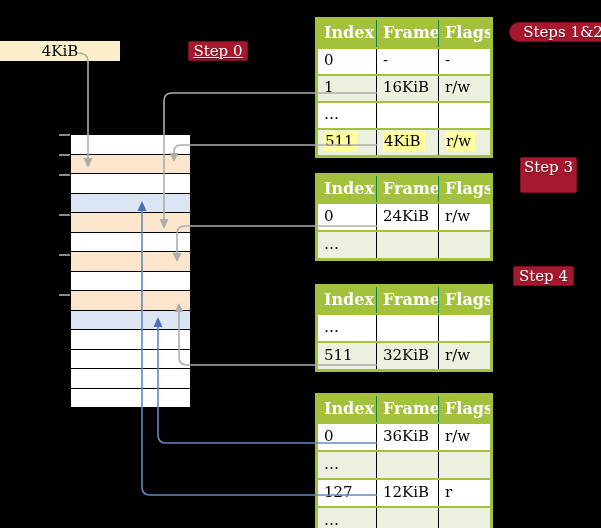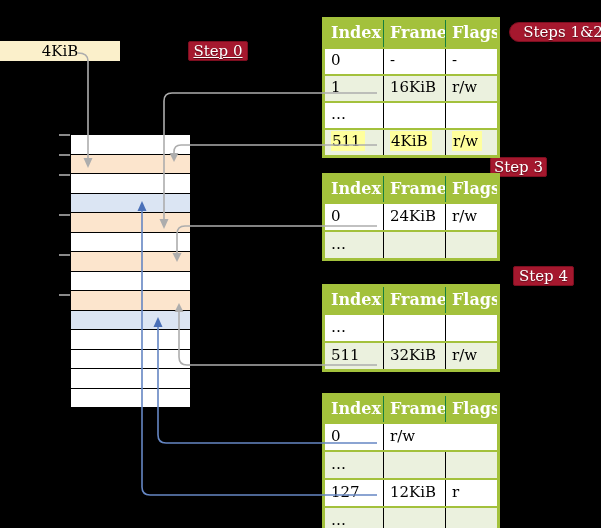--- a/index.html
+++ b/index.html
@@ -13,37 +13,37 @@
     background:#fbf0cb;color:#000;font-size:15px;line-height:20px;text-align:center;
   }
   
   .badge{
     position:absolute;background:#a5182e;border:1px solid #7d0e20;border-radius:2px;
     color:#fff;font-size:15px;text-align:center;box-sizing:border-box;
     text-shadow:0 1px 1px rgba(0,0,0,.45);
   }
   .badge.step0 {left:188px;top:41px;width:60px;height:20px;line-height:18px;text-decoration:underline;}
   .badge.steps12{left:509px;top:22px;width:108px;height:20px;line-height:18px;border-radius:10px;}
-  .badge.step3 {left:490px;top:157px;width:57px;height:20px;line-height:18px;}
+  .badge.step3 {left:520px;top:157px;width:57px;height:36px;line-height:18px;}
   .badge.step4 {left:513px;top:266px;width:61px;height:20px;line-height:18px;}
   
   .memcol{
     position:absolute;left:70px;top:134px;width:121px;box-sizing:border-box;
     border:1.5px solid #000;background:#fff;
   }
   .mcell{height:18.5px;border-bottom:1.5px solid #000;box-sizing:content-box;}
   .mcell:last-child{border-bottom:none;height:18px;}
   [data-fill="white"] {background:#ffffff;}
   [data-fill="orange"]{background:#fce5cd;}
   [data-fill="blue"]  {background:#dbe5f3;}
   
   .tick{position:absolute;left:59px;width:11px;height:2px;background:#8a8a8a;}
   
   .ptable{
-    position:absolute;left:322px;width:178px;box-sizing:border-box;
+    position:absolute;left:315px;width:178px;box-sizing:border-box;
     border:3px solid #a3c13c;background:#6d28d9;
   }
   .trow{display:flex;width:172px;}
   .trow + .trow{border-top:2px solid #a3c13c;}
   .thead .tc{background:#a3c13c;color:#fff;font-weight:bold;font-size:16px;}
   .tc{box-sizing:border-box;padding-left:6px;font-size:15px;color:#000;overflow:hidden;white-space:nowrap;}
   .tc1{width:58px;}
   .tc2{width:62px;border-left:1px solid #000;}
   .tc3{width:52px;border-left:1px solid #000;}
   .thead .tc2,.thead .tc3{border-left:1px solid #15803d;}
@@ -162,20 +162,21 @@
   </div>
 
   <div class="ptable t4">
     <div class="trow thead">
       <div class="tc tc1">Index</div>
       <div class="tc tc2">Frame</div>
       <div class="tc tc3">Flags</div>
     </div>
     <div class="trow rw">
       <div class="tc tc1">0</div>
+      <div class="tc tc2">36KiB</div>
       <div class="tc tc3">r/w</div>
     </div>
     <div class="trow rg">
       <div class="tc tc1">…</div>
       <div class="tc tc2"></div>
       <div class="tc tc3"></div>
     </div>
     <div class="trow rw">
       <div class="tc tc1">127</div>
       <div class="tc tc2">12KiB</div>

